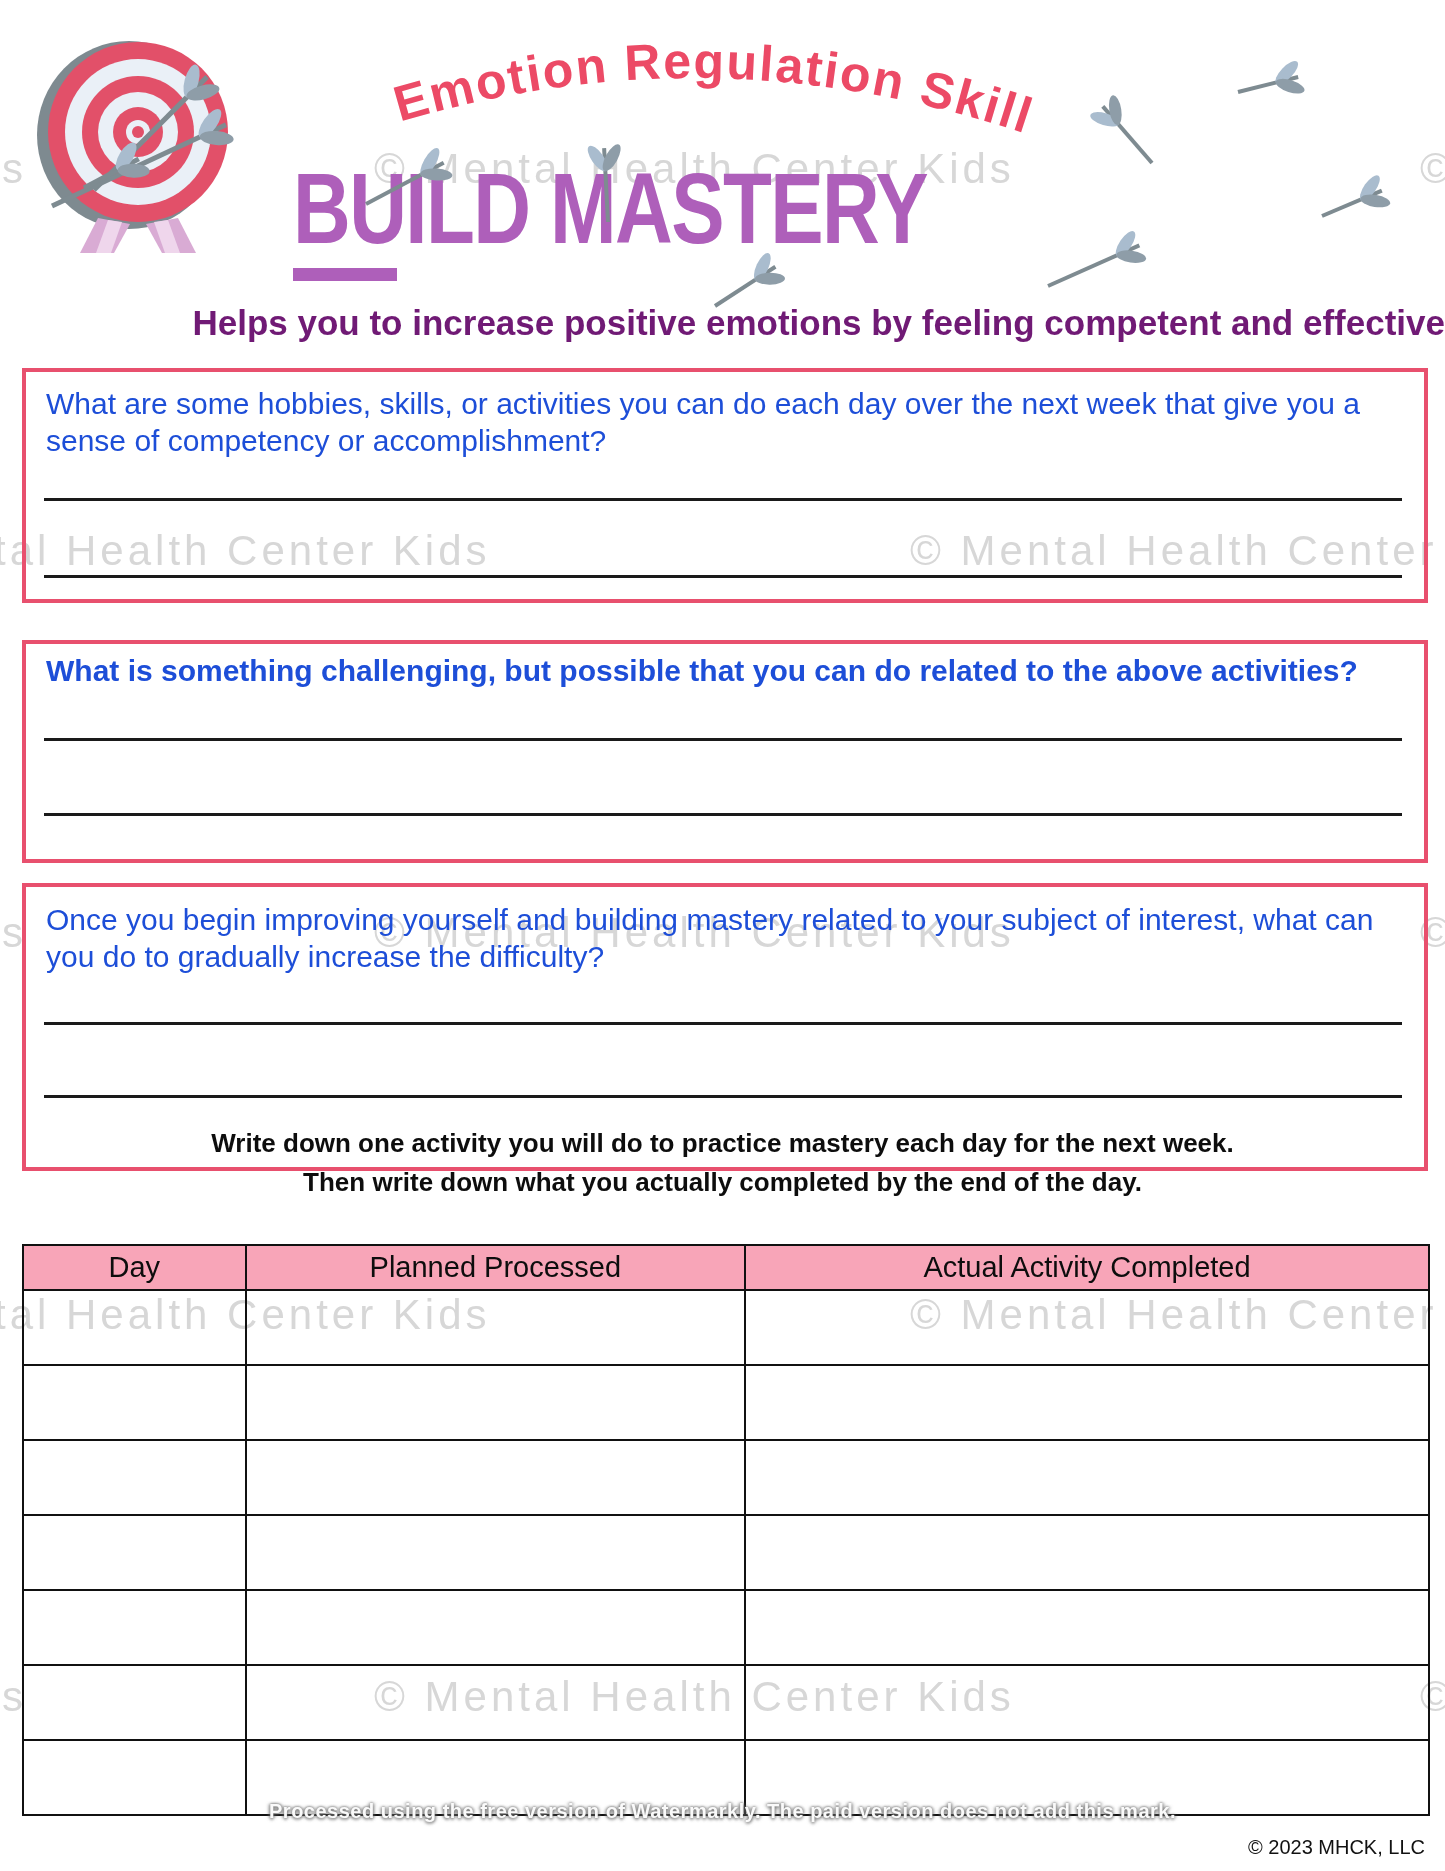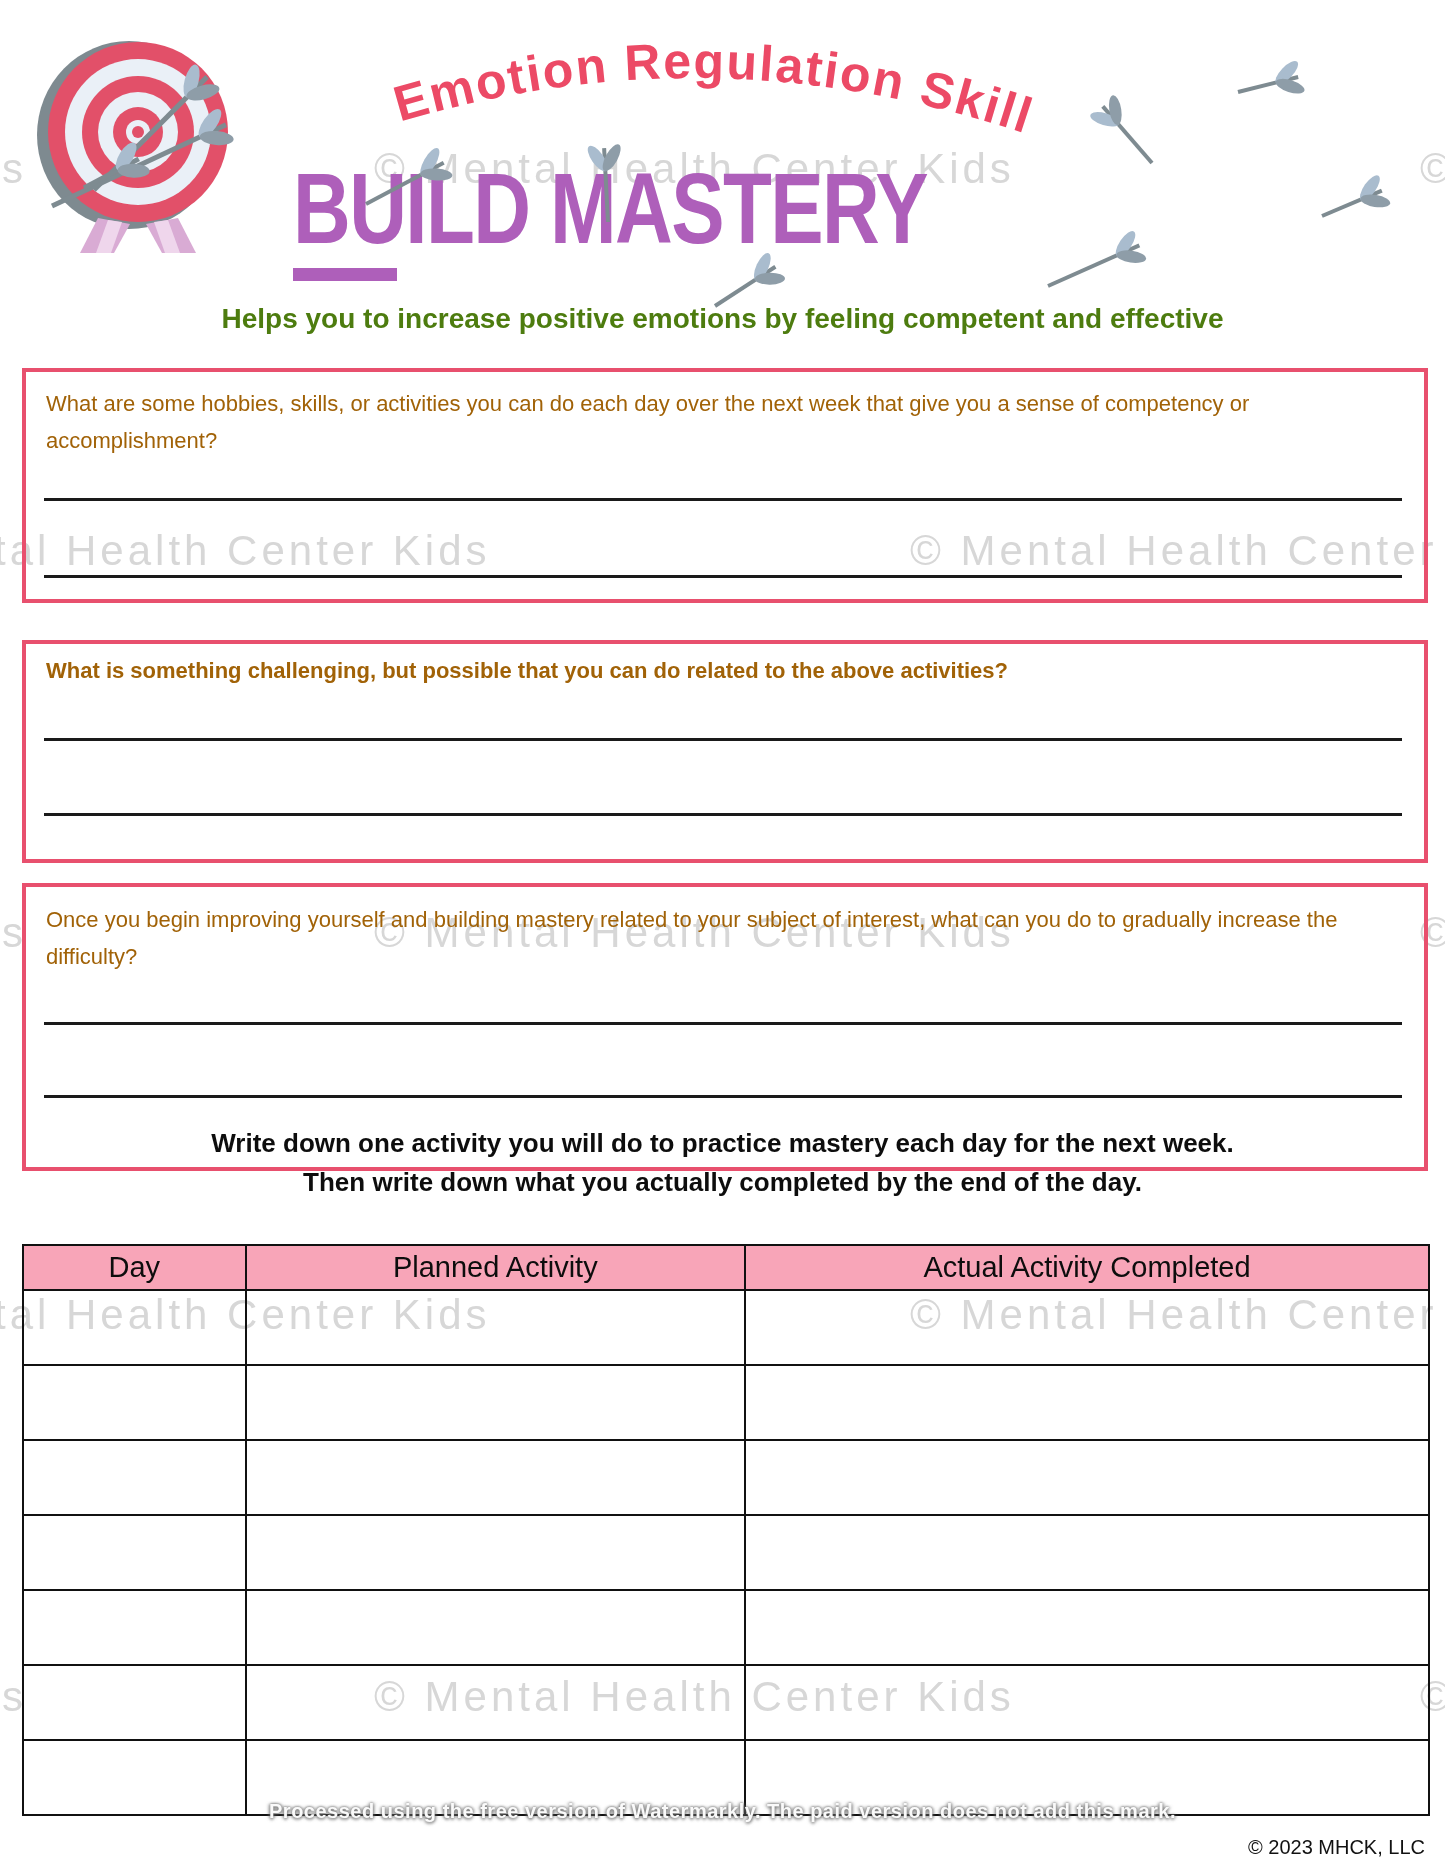--- a/index.html
+++ b/index.html
@@ -34,36 +34,36 @@
     position:absolute; left:293px; top:158px; z-index:2;
     font-size:100px; font-weight:bold; line-height:100px;
     color:#AE5FBA; white-space:nowrap; letter-spacing:-2px;
     transform:scaleX(0.8); transform-origin:left top;
   }
   .b-underline {
     position:absolute; left:293px; top:268px; width:104px; height:13px;
     background:#AE5FBA; z-index:2;
   }
   .subtitle {
-    position:absolute; top:303px; left:0; right:0; text-align:center;
-    font-size:28px; font-weight:bold; color:#4d7c0f; z-index:2;
+    position:absolute; top:303px; left:0; right:0; text-align:right;
+    font-size:35px; font-weight:bold; color:#701a75; z-index:2;
   }
   .arrows-overlay { position:absolute; left:0; top:0; z-index:3; pointer-events:none; }
 
   
   .qbox {
     position:absolute; left:22px; width:1406px;
     border:4px solid #E8506E; background:transparent; z-index:2;
   }
   #qbox-1 { top:368px; height:235px; }
   #qbox-2 { top:640px; height:223px; }
   #qbox-3 { top:883px; height:288px; }
   .question {
     position:absolute; left:20px; right:32px;
-    font-size:22px; line-height:37px; color:#a16207;
+    font-size:30px; line-height:37px; color:#1d4ed8;
   }
   #qbox-1 .question { top:13px; }
   #qbox-2 .question { top:8px;font-weight:bold; }
   #qbox-3 .question { top:14px; }
   .answer-line {
     position:absolute; left:18px; right:22px; height:0;
     border-top:3px solid #1a1a1a;
   }
 
   
@@ -222,21 +222,21 @@
 
   <table class="activity-table">
     <colgroup>
         <col class="col-day">
         <col class="col-planned">
         <col class="col-actual">
       </colgroup>
     <thead>
       <tr>
         <th>Day</th>
-        <th>Planned Activity</th>
+        <th>Planned Processed</th>
         <th>Actual Activity Completed</th>
       </tr>
     </thead>
     <tbody>
       <tr>
           <td></td>
           <td></td>
           <td></td>
         </tr>
       <tr>

